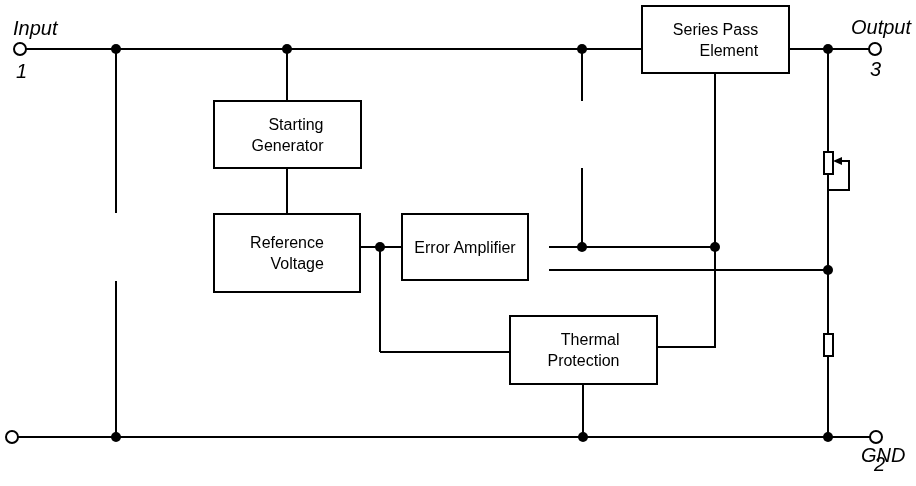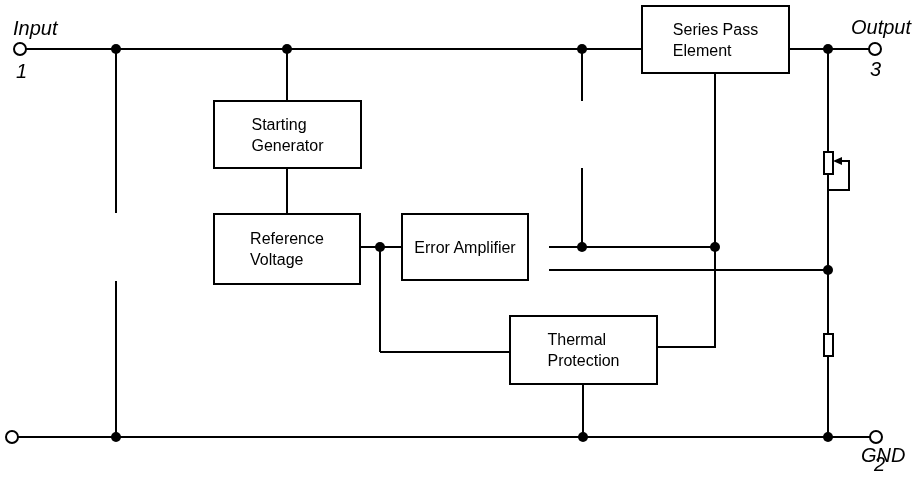--- a/index.html
+++ b/index.html
@@ -15,21 +15,21 @@
   .wire-h { position: absolute; height: 2px; background: #000000; }
   .wire-v { position: absolute; width: 2px; background: #000000; }
   .box {
     position: absolute;
     border: 2.5px solid #000000;
     background: #ffffff;
     box-sizing: border-box;
     display: flex;
     align-items: center;
     justify-content: center;
-    text-align: left;
+    text-align: right;
     font-size: 16px;
     line-height: 21px;
     white-space: pre-line;
     z-index: 3;
   }
   .dot {
     position: absolute;
     width: 10px; height: 10px;
     background: #000000;
     border-radius: 50%;
@@ -106,21 +106,21 @@
   <div class="resistor" style="left:823px; top:333px;"></div>
 
   <div class="box" style="left:641px; top:5px;   width:149px; height:69px;">
     <span>Series Pass
 Element</span>
   </div>
   <div class="box" style="left:213px; top:100px; width:149px; height:69px;">
     <span>Starting
 Generator</span>
   </div>
-  <div class="box" style="left:213px; top:213px; width:148px; height:72px;">
+  <div class="box" style="left:213px; top:213px; width:148px; height:80px;">
     <span>Reference
 Voltage</span>
   </div>
   <div class="box" style="left:401px; top:213px; width:128px; height:68px;">
     <span>Error Amplifier</span>
   </div>
   <div class="box" style="left:509px; top:315px; width:149px; height:70px;">
     <span>Thermal
 Protection</span>
   </div>

